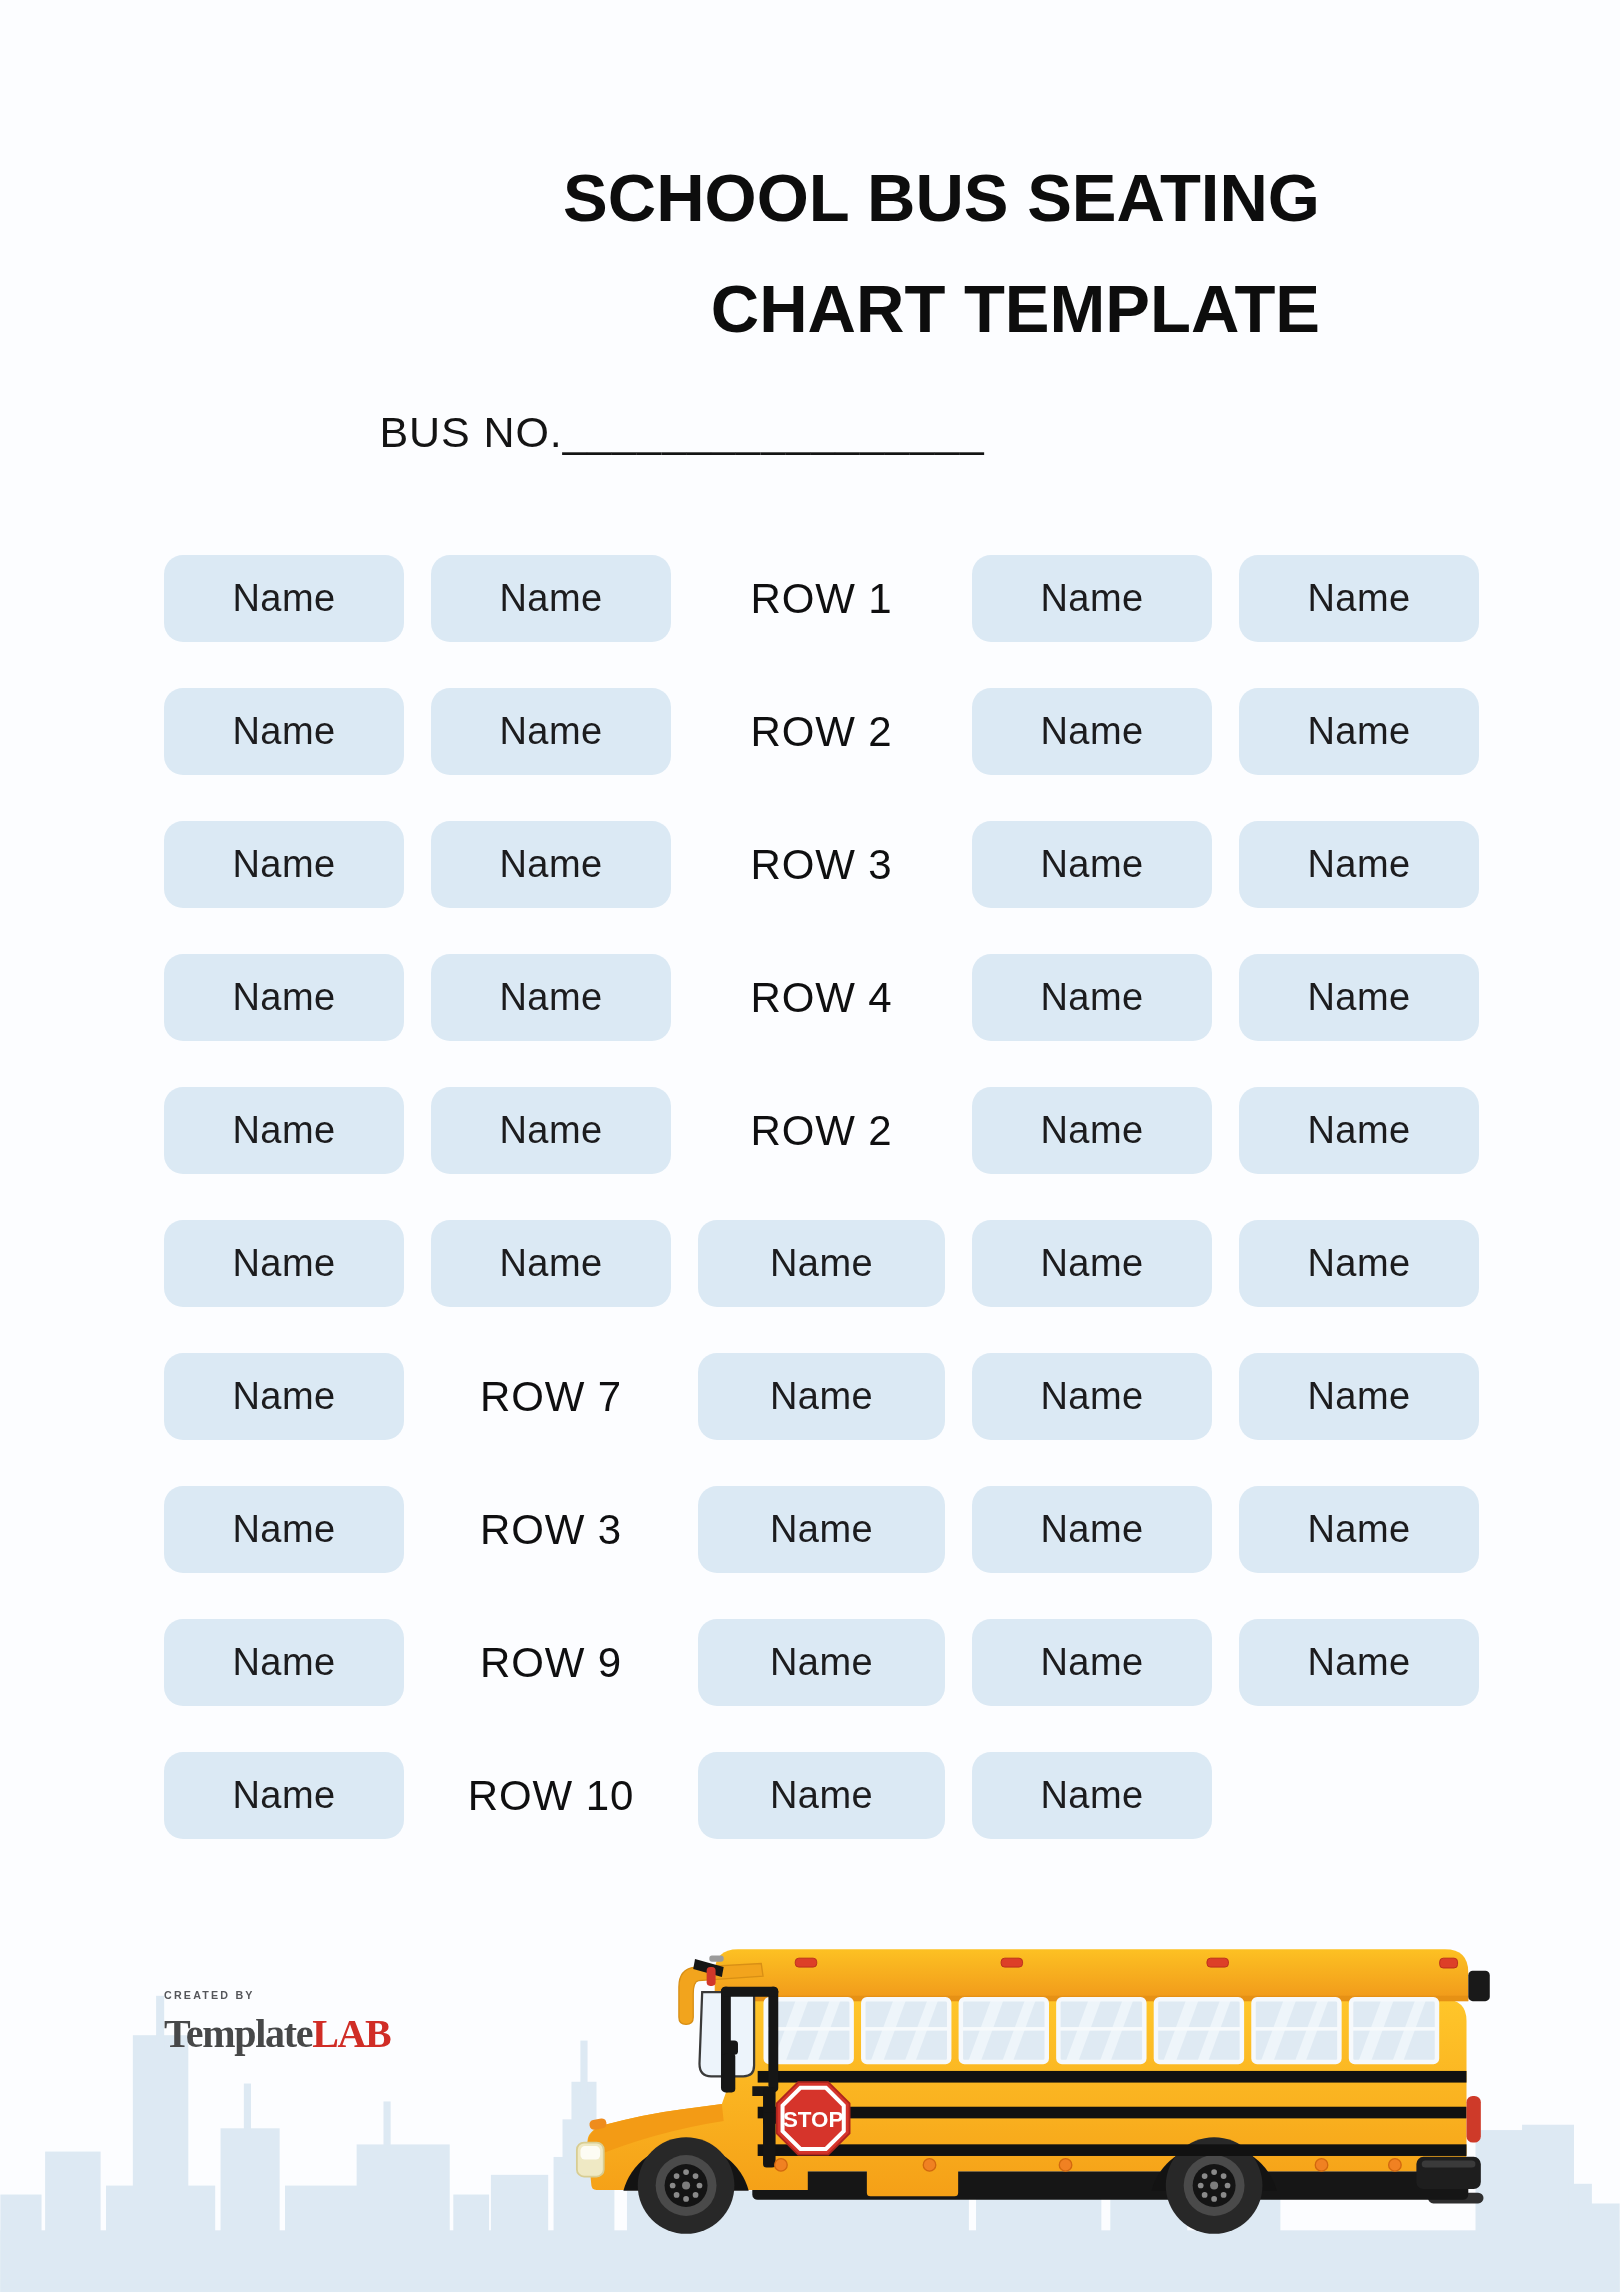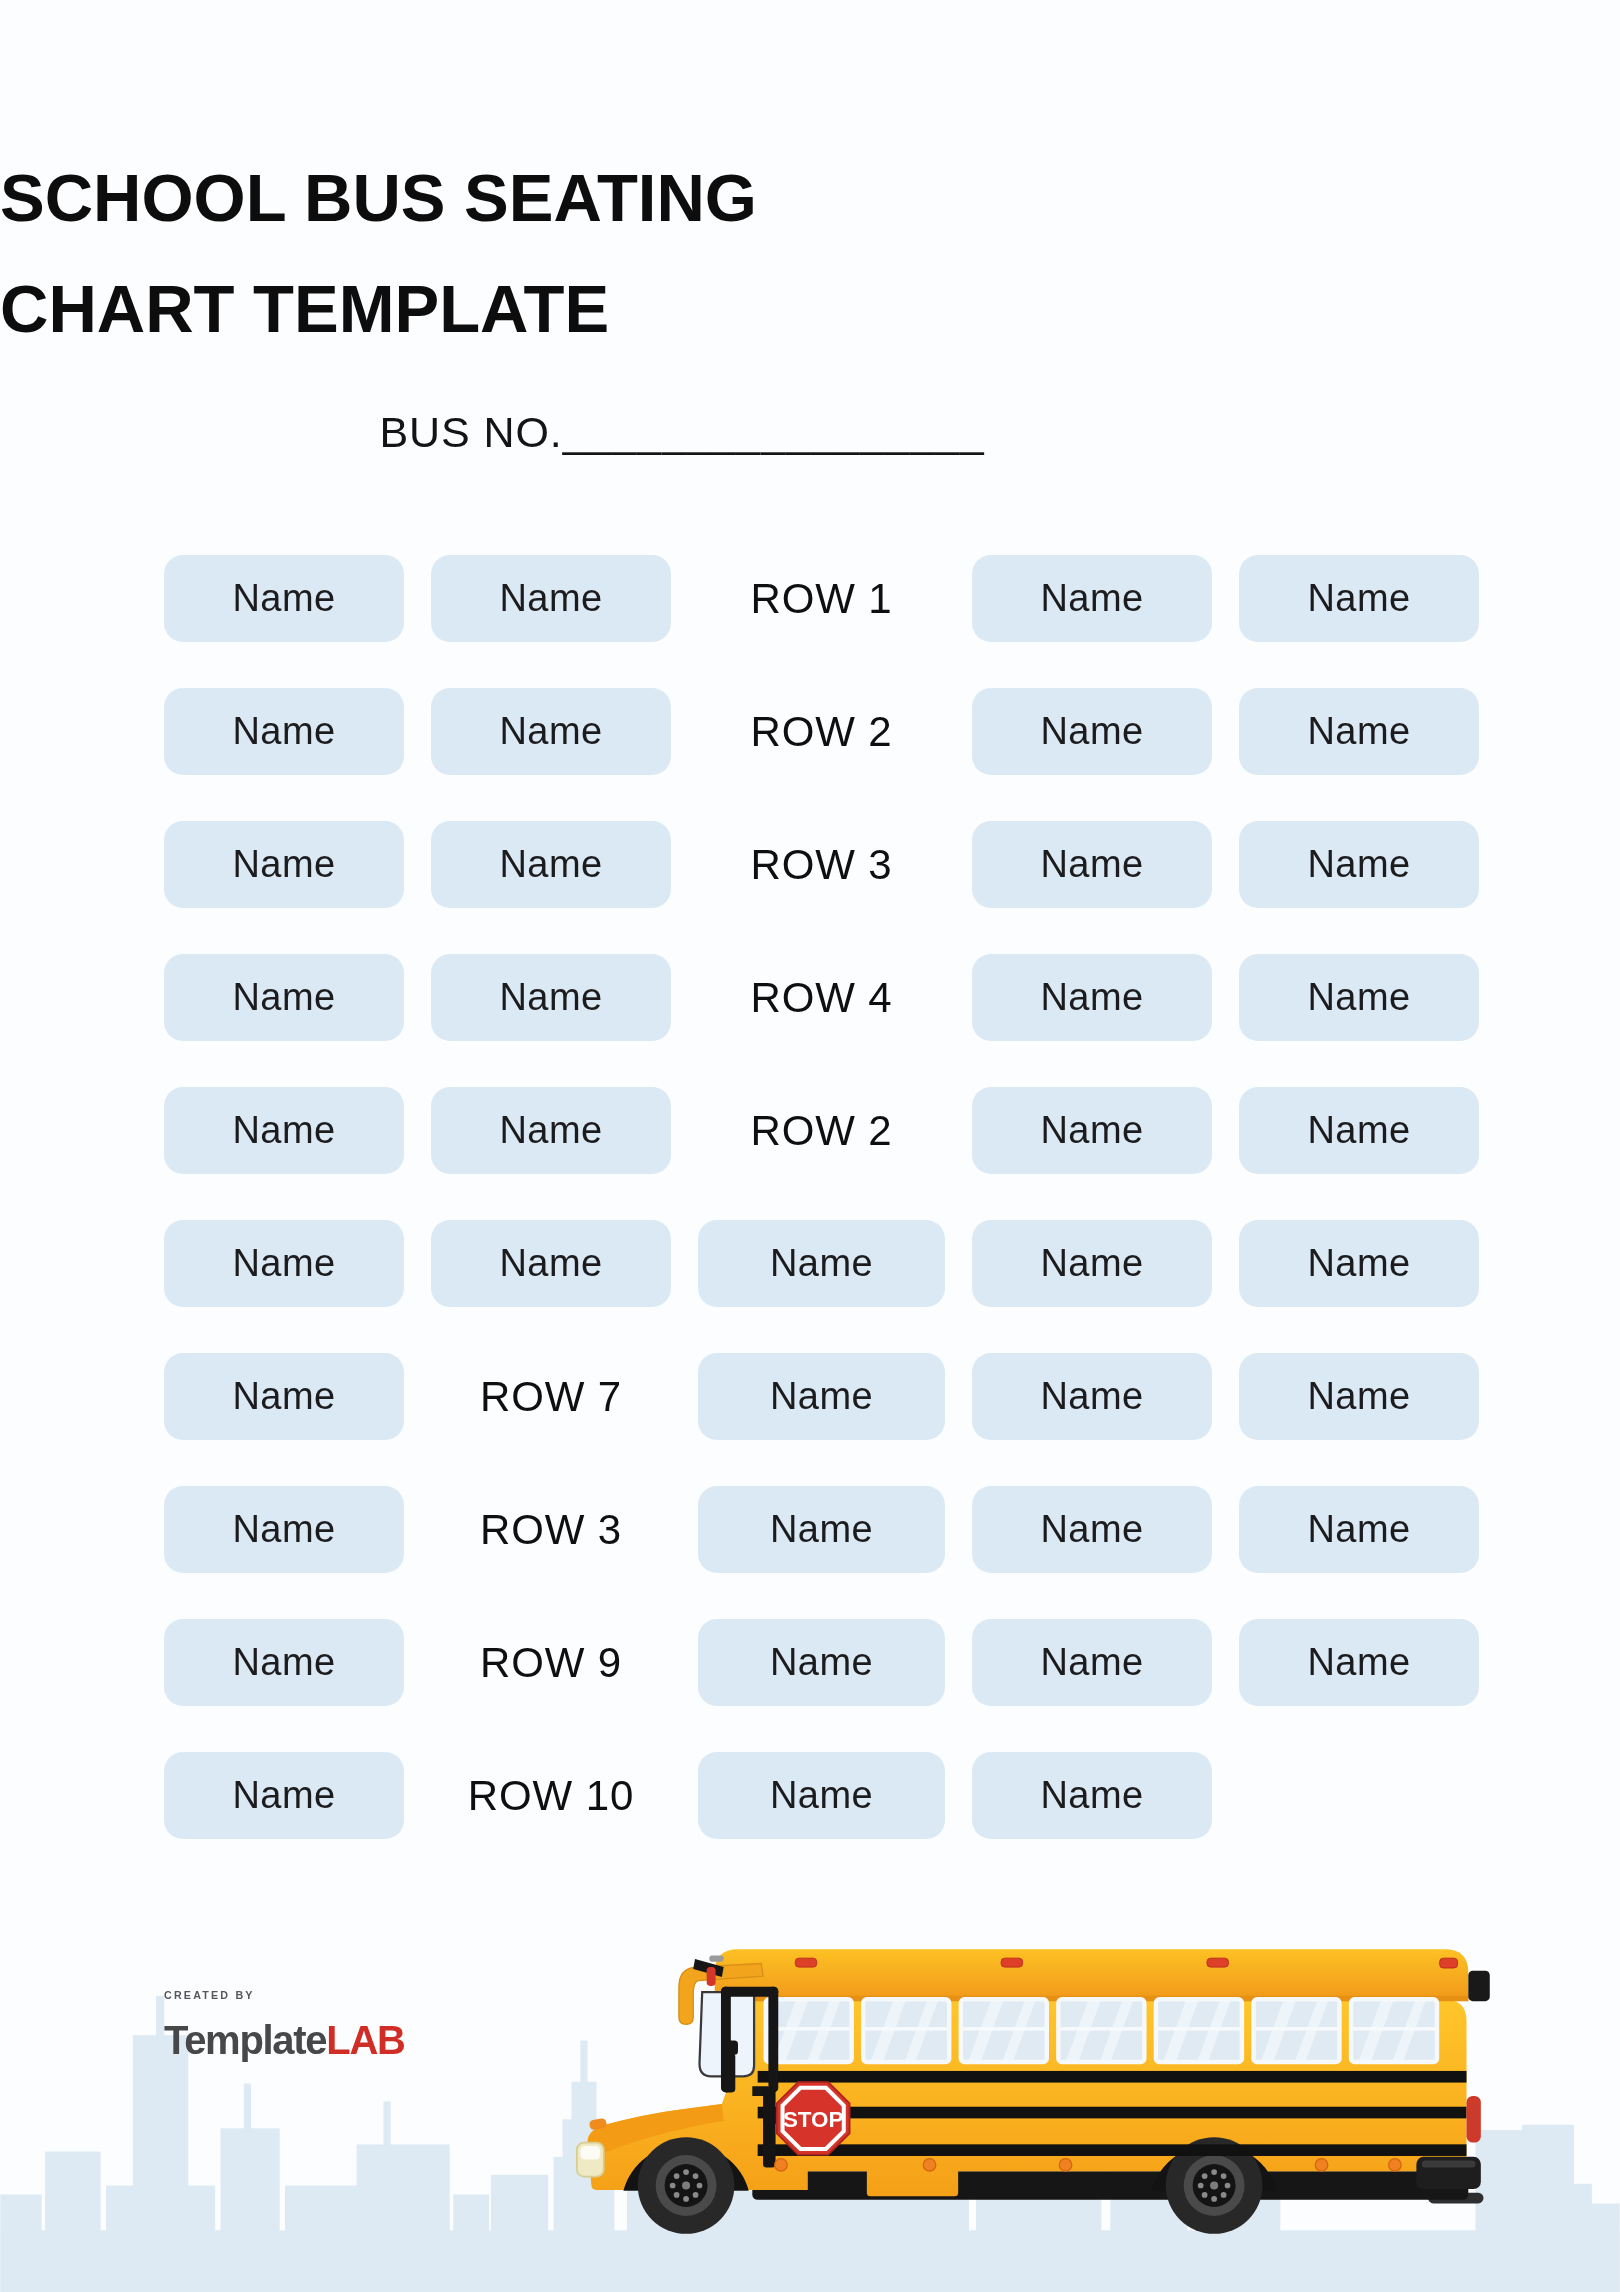--- a/index.html
+++ b/index.html
@@ -3,21 +3,21 @@
 <meta charset="utf-8">
 <style>
   html,body{margin:0;padding:0;}
   body{
     width:1620px;height:2293px;position:relative;overflow:hidden;
     background:var(--page-bg,#fcfdff);
     font-family:"Liberation Sans",sans-serif;
   }
   .title{
     position:absolute;top:142px;left:0;width:1320px;
-    text-align:left;font-size:67px;font-weight:700;line-height:111px;
+    text-align:right;font-size:67px;font-weight:700;line-height:111px;
     color:#0d0d0d;letter-spacing:0px;
   }
   .bus-no{
     position:absolute;top:405px;left:0;width:1364px;
     text-align:center;font-size:43px;line-height:54px;color:#141414;
     letter-spacing:0.9px;white-space:nowrap;
   }
   .seat-grid{
     position:absolute;left:164px;top:555px;
     display:grid;
@@ -34,21 +34,21 @@
     display:flex;align-items:center;justify-content:center;
     font-size:42px;color:#0f0f10;letter-spacing:0.9px;
   }
   .skyline-svg{position:absolute;left:0;top:1926px;width:1620px;height:367px;}
   .bus-svg{position:absolute;left:537px;top:1917px;width:1075px;height:358px;}
   .logo{position:absolute;left:164px;top:1990px;line-height:1;}
   .logo .created-by{
     font-size:10.7px;font-weight:700;letter-spacing:2.2px;color:#55565a;
   }
   .logo .brand{
-    margin-top:19px;font-size:40px;font-weight:700;letter-spacing:-1.3px;
+    margin-top:13px;font-size:40px;font-weight:700;letter-spacing:-1.3px;font-family:Liberation Serif, serif;
   }
   .logo .brand-primary{color:#474849;}
   .logo .brand-accent{color:#d02d26;}
 </style>
 </head>
 <body style="--page-bg: #fcfdff; --seat-fill: #dbe9f4;">
 
 <div class="title">
   <div>SCHOOL BUS SEATING</div>
   <div>CHART TEMPLATE</div>

